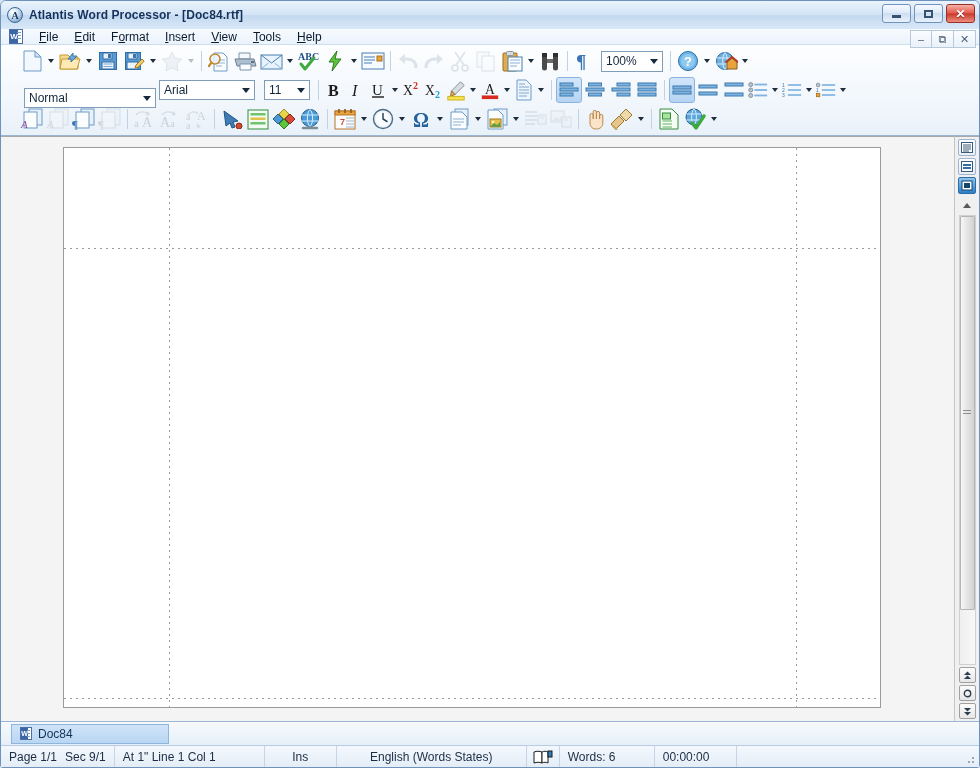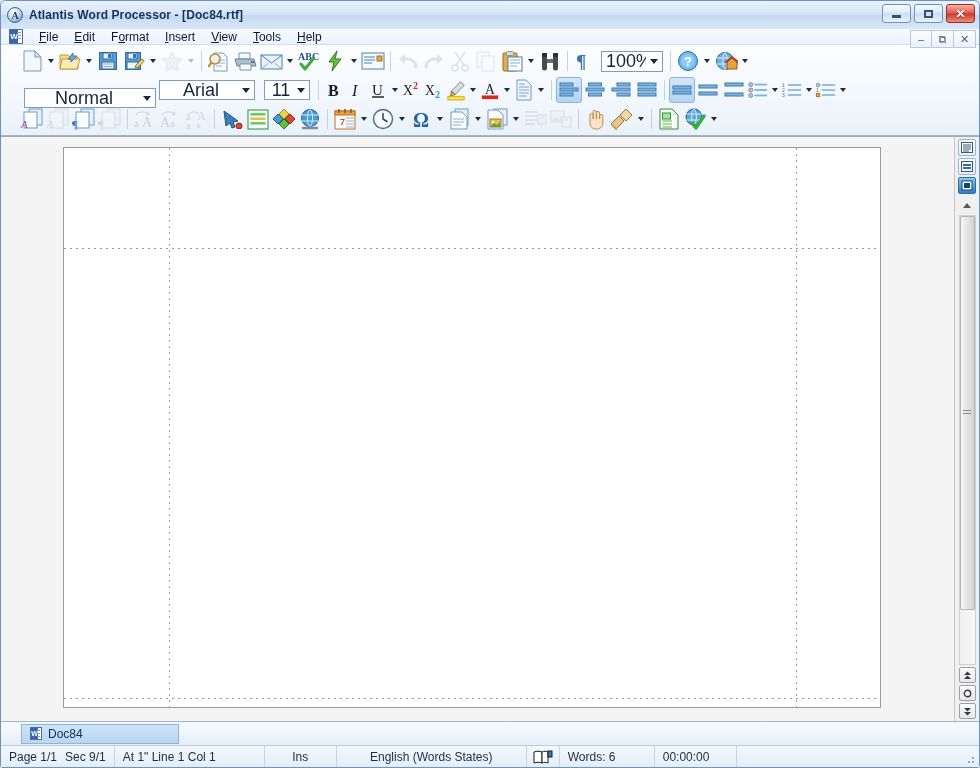--- a/index.html
+++ b/index.html
@@ -128,22 +128,22 @@
     display: block; width: 0; height: 0;
     border-left: 3.5px solid transparent; border-right: 3.5px solid transparent;
     border-top: 4px solid #1f2d3d;
   }
   .tb-sep { width: 1px; height: 20px; background: #c3d2e2; margin: 0 4px; flex:0 0 auto; }
   svg { display: block; }
 
   
   .combo {
     height: 20px; border: 1px solid #7f9db9; background: #fff;
-    display: flex; align-items: center; font-size: 18px; color: #12263b;
-    padding-left: 4px; position: relative; cursor: pointer; flex: 0 0 auto; text-align: center;
+    display: flex; align-items: center; font-size: 12px; color: #12263b;
+    padding-left: 4px; position: relative; cursor: pointer; flex: 0 0 auto;
   }
   .combo .cv { flex: 1; overflow: hidden; white-space: nowrap; }
   .combo .cb {
     width: 16px; height: 18px; display: flex; align-items: center; justify-content: center;
     flex: 0 0 auto;
   }
   .combo .cb i {
     width: 0; height: 0; border-left: 4px solid transparent;
     border-right: 4px solid transparent; border-top: 5px solid #16293f;
   }
@@ -226,21 +226,21 @@
     background: linear-gradient(180deg,#fbfbfb,#e6e6e6);
     display: flex; align-items: center; justify-content: center;
     cursor: pointer; flex: 0 0 auto;
   }
 
   
   .tabstrip {
     height: 24px; flex: 0 0 auto;
     background: linear-gradient(180deg,#f6fafe,#e6eff8);
     border-top: 1px solid #9bb6d2;
-    display: flex; align-items: center; padding: 0 20px;
+    display: flex; align-items: center; padding: 0 10px;
   }
   .doc-tab {
     height: 20px; min-width: 158px;
     background: linear-gradient(180deg,#cfe3f8,#b9d6f2);
     border: 1px solid #8fb5dd;
     display: flex; align-items: center; gap: 6px;
     padding: 0 8px; font-size: 12px; color: #123258; cursor: pointer;
   }
   .tab-doc-icon {
     width: 12px; height: 13px; position: relative; background: #fff;

